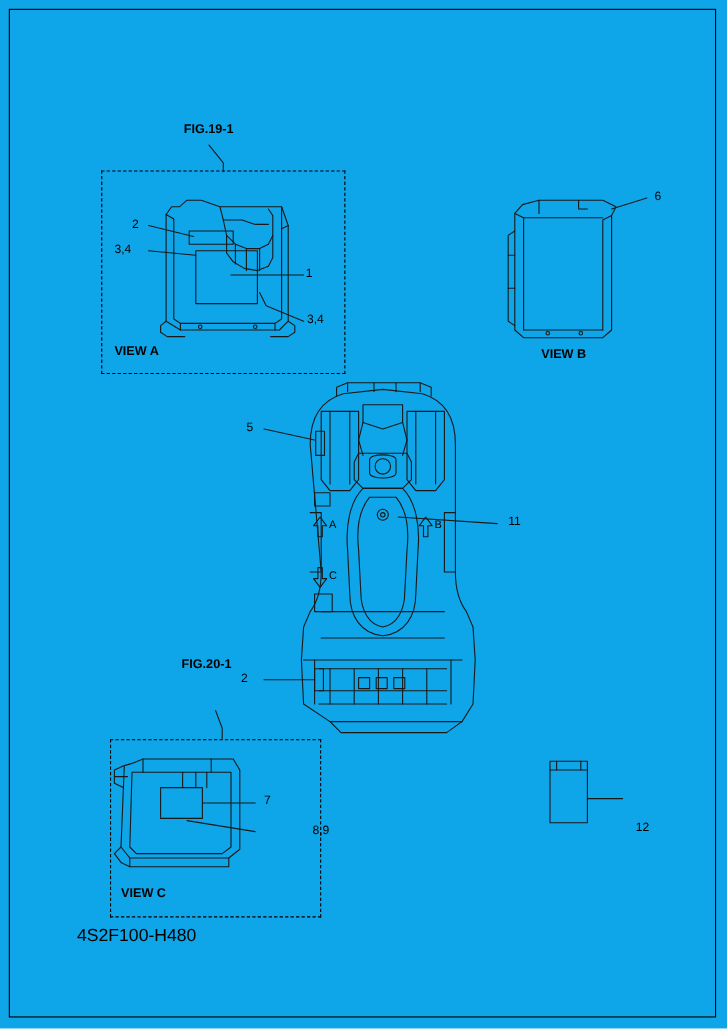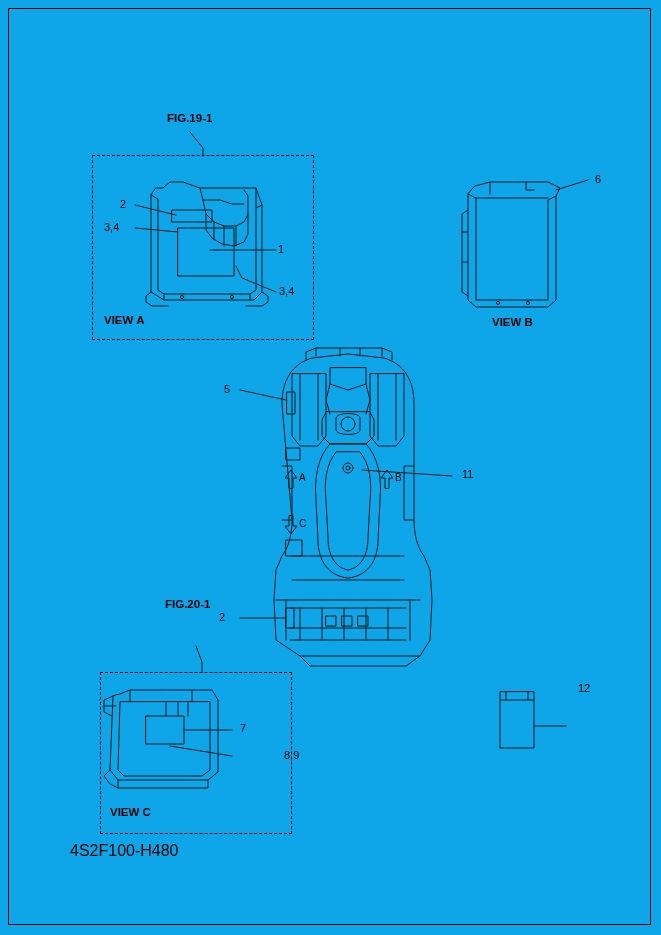--- a/index.html
+++ b/index.html
@@ -231,21 +231,21 @@
 
   <div class="lbl" style="left:595px; top:173px;">6</div>
 
   <div class="lbl" style="left:224px; top:383px;">5</div>
   <div class="lbl" style="left:462px; top:468px;">11</div>
   <div class="lbl" style="left:219px; top:611px;">2</div>
 
   <div class="lbl" style="left:240px; top:722px;">7</div>
   <div class="lbl" style="left:240px; top:749px;padding-left:44px;">8,9</div>
 
-  <div class="lbl" style="left:578px; top:682px;">12</div>
+  <div class="lbl" style="left:578px; top:746px;">12</div>
 
   <div class="lbl small" style="left:299px; top:472px;">A</div>
   <div class="lbl small" style="left:395px; top:472px;">B</div>
   <div class="lbl small" style="left:299px; top:518px;">C</div>
 
   <div class="partcode">4S2F100-H480</div>
 
 </div>
 
 </body></html>

